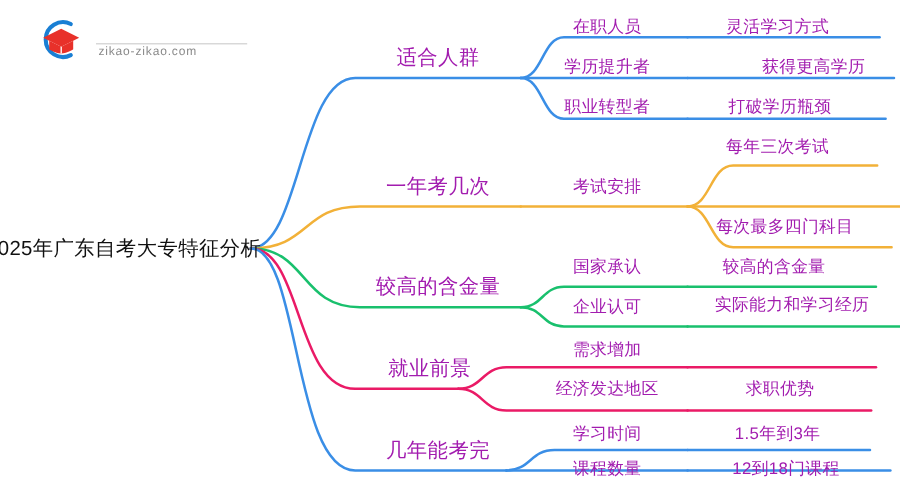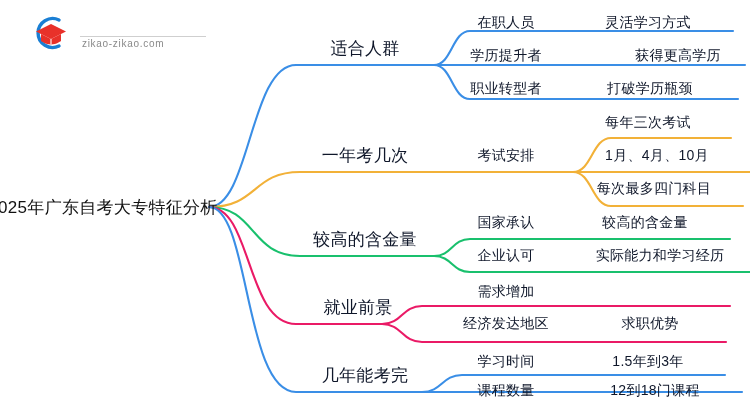--- a/index.html
+++ b/index.html
@@ -9,21 +9,21 @@
     font-family:"Liberation Sans","DejaVu Sans",sans-serif;
     overflow:hidden;
     position:relative;
   }
   #mindmap-root{
     position:absolute;left:0;top:0;width:750px;height:410px;
   }
   svg#wires{position:absolute;left:0;top:0;width:750px;height:410px;}
   .node-label{
     position:absolute;
-    color:#0f172a;
+    color:#a21caf;
     white-space:nowrap;
     line-height:1;
     transform:translate(-50%,-50%);
     letter-spacing:0.3px;
   }
   .lvl-root{font-size:17px;color:#111;}
   .lvl-1{font-size:17px;}
   .lvl-2{font-size:14px;}
   .lvl-3{font-size:14px;}
 
@@ -121,30 +121,29 @@
   <div class="node-label lvl-2" style="left:506px;top:55px;">学历提升者</div>
   <div class="node-label lvl-3" style="left:655px;top:55px;margin-left:23px;">获得更高学历</div>
 
   <div class="node-label lvl-2" style="left:506px;top:88px;">职业转型者</div>
   <div class="node-label lvl-3" style="left:650px;top:88px;">打破学历瓶颈</div>
 
   <div class="node-label lvl-1" style="left:365px;top:155px;">一年考几次</div>
 
   <div class="node-label lvl-2" style="left:506px;top:155px;">考试安排</div>
   <div class="node-label lvl-3" style="left:648px;top:122px;">每年三次考试</div>
-  <div class="node-label lvl-3" style="left:657px;top:155px;">1月、4月、10月</div>
   <div class="node-label lvl-3" style="left:654px;top:188px;">每次最多四门科目</div>
 
   <div class="node-label lvl-1" style="left:365px;top:239px;">较高的含金量</div>
 
   <div class="node-label lvl-2" style="left:506px;top:222px;">国家承认</div>
   <div class="node-label lvl-3" style="left:645px;top:222px;">较高的含金量</div>
 
   <div class="node-label lvl-2" style="left:506px;top:255px;">企业认可</div>
-  <div class="node-label lvl-3" style="left:660px;top:255px;">实际能力和学习经历</div>
+  <div class="node-label lvl-3" style="left:660px;top:255px;font-family:Liberation Serif, serif;">实际能力和学习经历</div>
 
   <div class="node-label lvl-1" style="left:358px;top:307px;">就业前景</div>
 
   <div class="node-label lvl-2" style="left:506px;top:291px;">需求增加</div>
 
   <div class="node-label lvl-2" style="left:506px;top:323px;">经济发达地区</div>
   <div class="node-label lvl-3" style="left:650px;top:323px;">求职优势</div>
 
   <div class="node-label lvl-1" style="left:365px;top:375px;">几年能考完</div>
 

